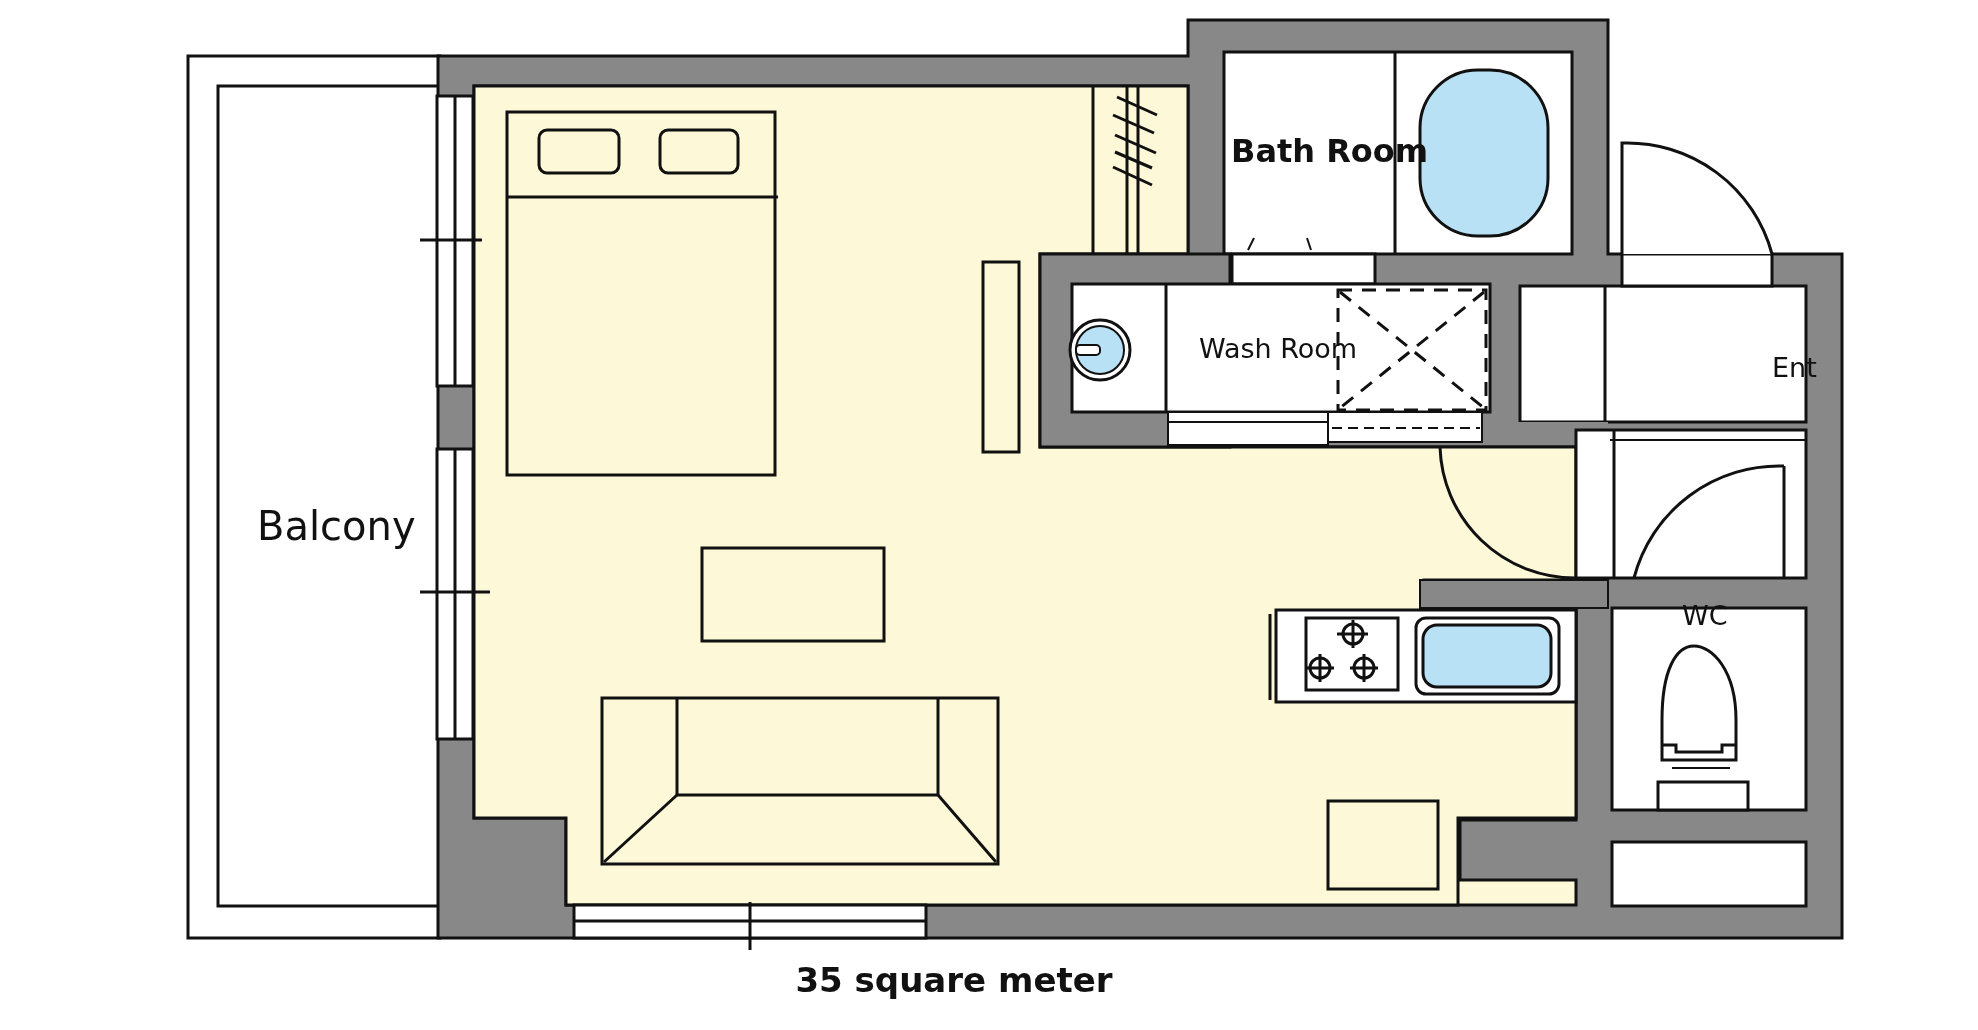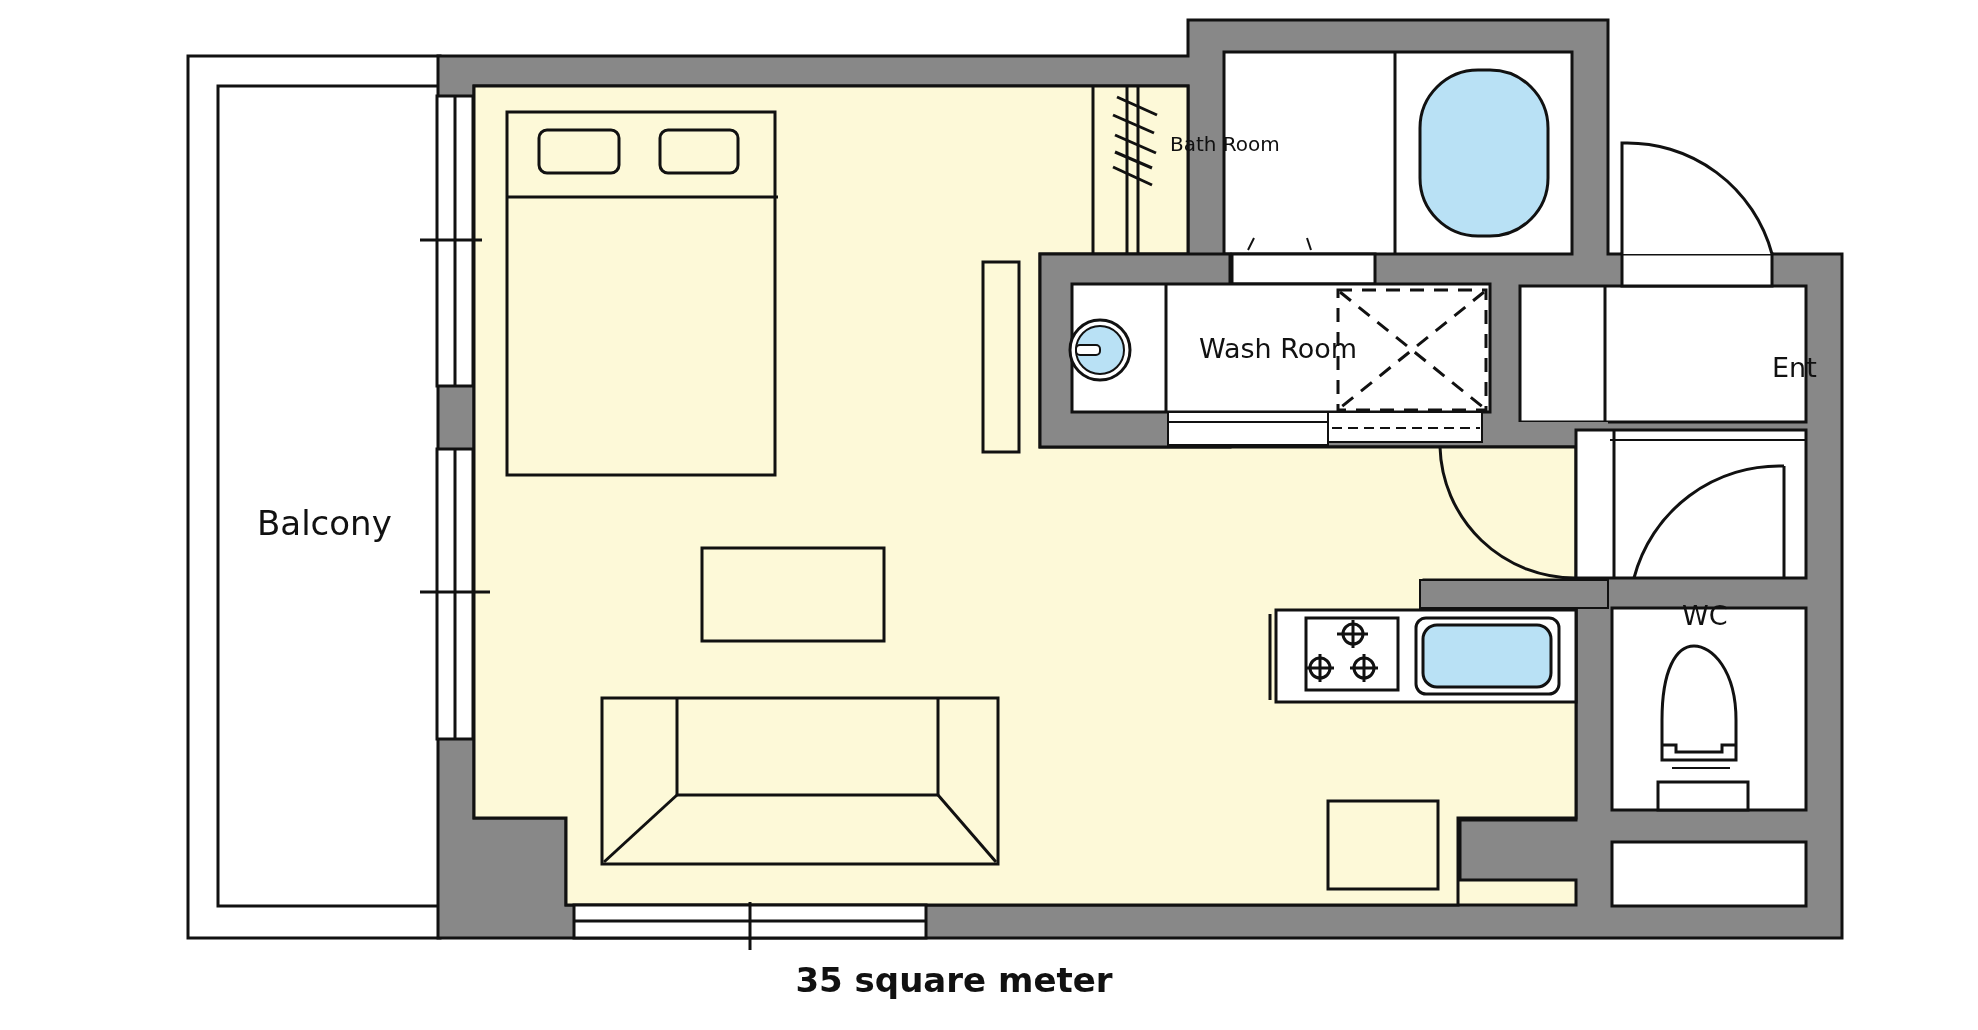--- a/index.html
+++ b/index.html
@@ -146,19 +146,19 @@
     <rect x="1612" y="608" width="194" height="202" fill="#fff" stroke="#111" stroke-width="3"></rect>
     <path d="M1662 760 L1662 720 C1662 670 1676 646 1694 646 C1712 646 1736 670 1736 720 L1736 760 Z" fill="#fff" stroke="#111" stroke-width="3"></path>
     <path d="M1662 745 L1676 745 L1676 752 L1722 752 L1722 745 L1736 745" fill="none" stroke="#111" stroke-width="3"></path>
     <rect x="1658" y="782" width="90" height="28" fill="#fff" stroke="#111" stroke-width="3"></rect>
     <line x1="1672" y1="768" x2="1730" y2="768" stroke="#111" stroke-width="2"></line>
   </g>
 
   <rect x="1612" y="842" width="194" height="64" fill="#fff" stroke="#111" stroke-width="3"></rect>
 </svg>
 
-<div class="room-label" style="left:257px; top:503px; font-size:34px;">Balcony</div>
-<div class="room-label" style="left:1170px; top:132px; font-size:20px;">Bath Room</div>
+<div class="room-label" style="left:257px; top:503px; font-size:40px;">Balcony</div>
+<div class="room-label" style="left:1231px; top:132px; font-size:32px;font-weight:bold;">Bath Room</div>
 <div class="room-label" style="left:1199px; top:333px; font-size:27px;">Wash Room</div>
 <div class="room-label" style="left:1772px; top:352px; font-size:27px;">Ent</div>
 <div class="room-label" style="left:1682px; top:600px; font-size:27px;">WC</div>
 
 <div class="caption">35 square meter</div>
 
 </body></html>

